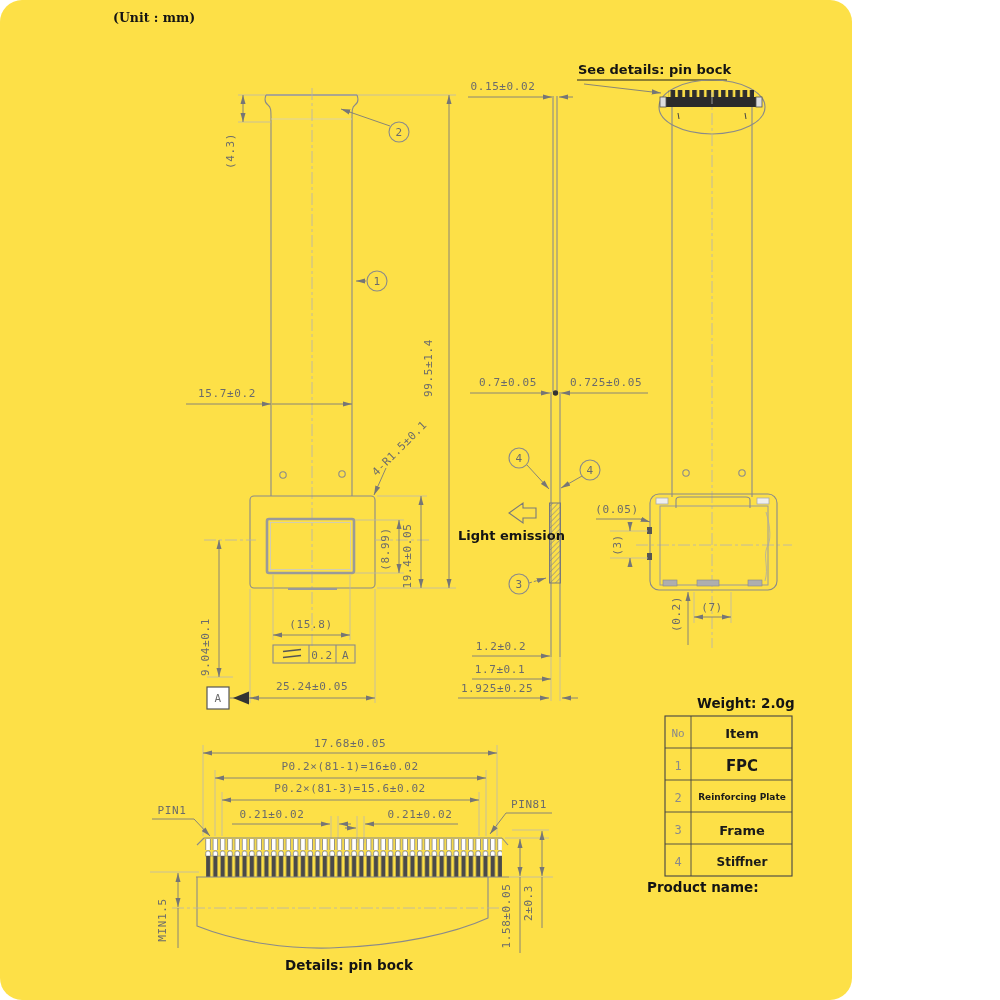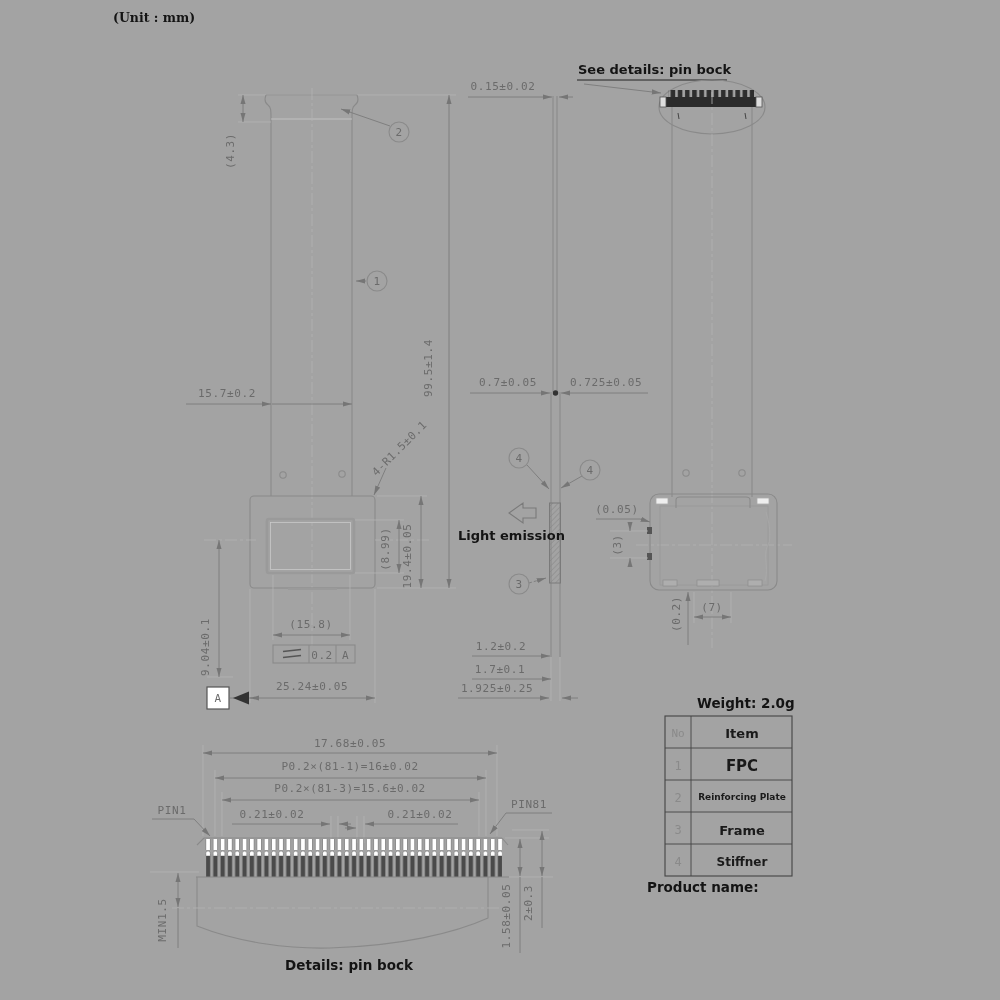--- a/index.html
+++ b/index.html
@@ -1,16 +1,16 @@
 <!DOCTYPE html>
 <html><head>
 <meta charset="utf-8">
 <style>
   html,body{margin:0;padding:0;background:#fff;}
-  #canvas{position:relative;width:1000px;height:1000px;background:#a3a3a3;overflow:hidden;}
+  #canvas{position:relative;width:852px;height:1000px;background:#fde047;overflow:hidden;border-radius:22px;}
   svg{position:absolute;left:0;top:0;}
   .ln{stroke:#8a8a8a;stroke-width:1.1;fill:none;}
   .ln2{stroke:#999;stroke-width:1.3;fill:none;}
   .thk{stroke:#9a9a9a;stroke-width:2.6;fill:none;}
   .thin{stroke:#b5b5b5;stroke-width:0.75;fill:none;}
   .dim{stroke:#7a7a7a;stroke-width:0.9;fill:none;}
   .cl{stroke:#b3b3b3;stroke-width:0.8;stroke-dasharray:12 3 3 3;fill:none;}
   text.d{font:11px "DejaVu Sans Mono", monospace;fill:#6b6b6b;letter-spacing:0.6px;}
   text.dm{text-anchor:middle;}
   text.lbl{font:bold 13px "DejaVu Sans", sans-serif;fill:#141414;}

